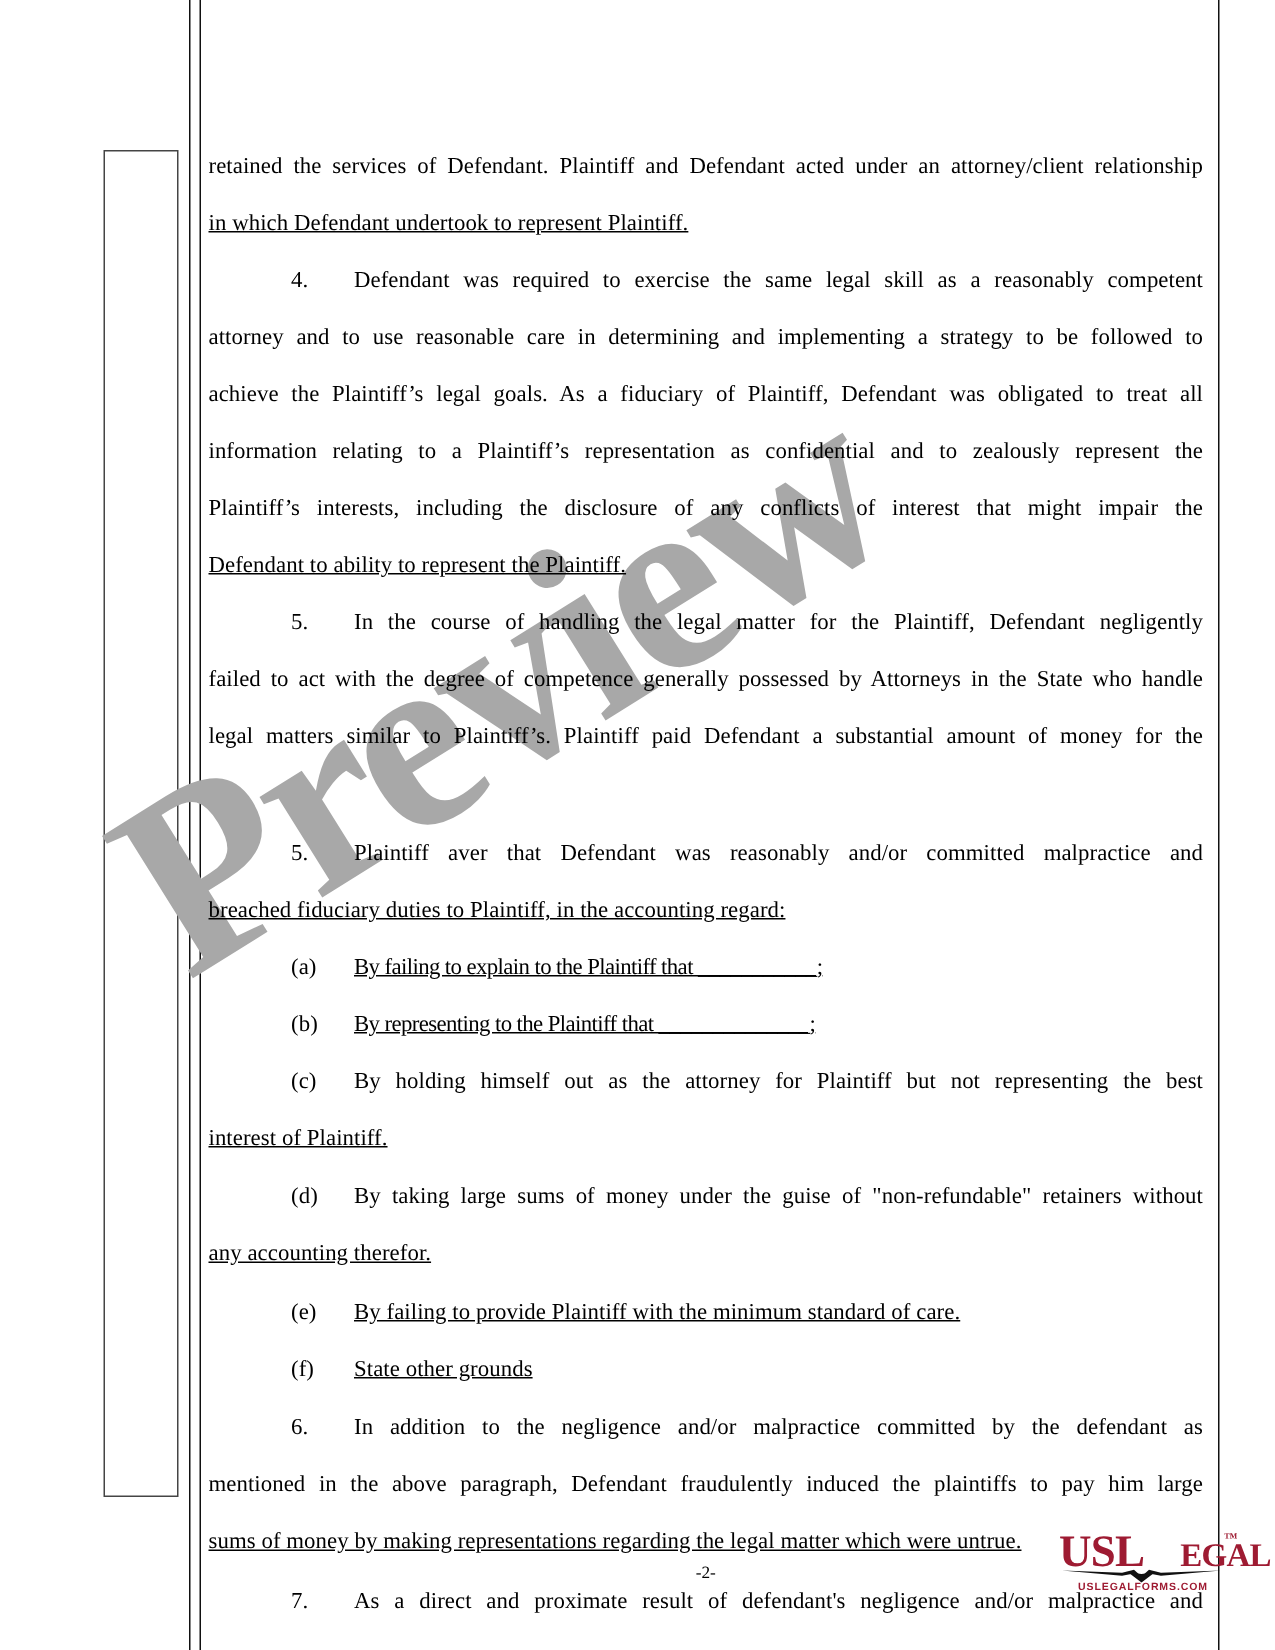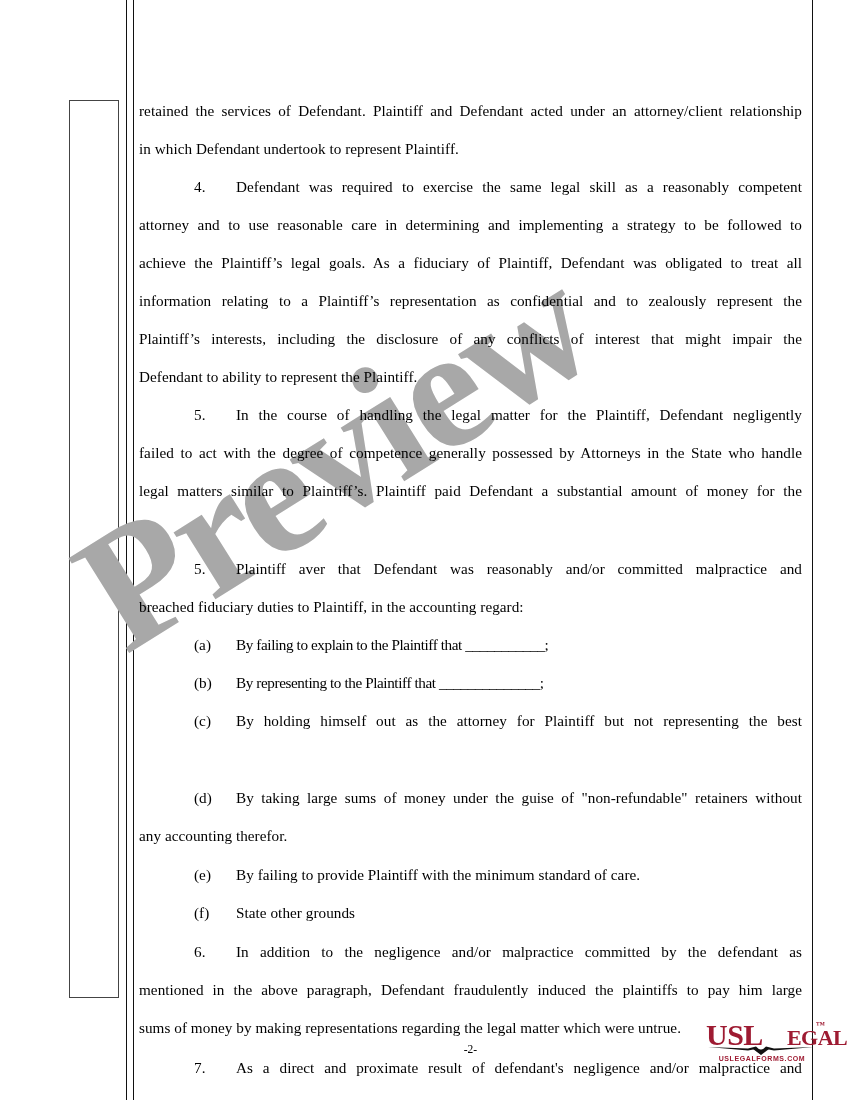--- a/index.html
+++ b/index.html
@@ -65,20 +65,21 @@
   
   .line.j {
     white-space: normal;
     text-align: justify;
     text-align-last: justify;
   }
   .line.flush {
     white-space: normal;
     text-align: right;
     text-align-last: left;
+    text-decoration: underline;
   }
 
   .indent {
     display: inline-block;
     width: 55px;
   }
   .num {
     display: inline-block;
     width: 42px;
   }
@@ -192,20 +193,21 @@
     <div class="line j" style="top:444px">failed to act with the degree of competence generally possessed by Attorneys in the State who handle</div>
     <div class="line j" style="top:482px">legal matters similar to Plaintiff’s.  Plaintiff paid Defendant a substantial amount of money for the</div>
 
     <div class="line j" style="top:560px"><span class="indent"></span><span class="num">5.</span><span>Plaintiff aver that Defendant was reasonably and/or committed malpractice and</span></div>
     <div class="line flush" style="top:598px">breached fiduciary duties to Plaintiff, in the accounting regard:</div>
 
     <div class="line flush" style="top:636px"><span class="indent"></span><span class="num">(a)</span><span class="blank-sm">By failing to explain to the Plaintiff that ___________;</span></div>
     <div class="line flush" style="top:674px"><span class="indent"></span><span class="num">(b)</span><span class="blank-sm">By representing to the Plaintiff that ______________;</span></div>
 
     <div class="line j" style="top:712px"><span class="indent"></span><span class="num">(c)</span><span>By holding himself out as the attorney for Plaintiff but not representing the best</span></div>
+    <div class="line flush" style="top:750px">interest of Plaintiff.</div>
 
     <div class="line j" style="top:789px"><span class="indent"></span><span class="num">(d)</span><span>By taking large sums of money under the guise of "non-refundable" retainers without</span></div>
     <div class="line flush" style="top:827px">any accounting therefor.</div>
 
     <div class="line flush" style="top:866px"><span class="indent"></span><span class="num">(e)</span><span>By failing to provide Plaintiff with the minimum standard of care.</span></div>
     <div class="line flush" style="top:904px"><span class="indent"></span><span class="num">(f)</span><span>State other grounds</span></div>
 
     <div class="line j" style="top:943px"><span class="indent"></span><span class="num">6.</span><span>In addition to the negligence and/or malpractice committed by the defendant as</span></div>
     <div class="line j" style="top:981px">mentioned in the above paragraph, Defendant fraudulently induced the plaintiffs to pay him large</div>
     <div class="line flush" style="top:1019px">sums of money by making representations regarding the legal matter which were untrue.</div>

